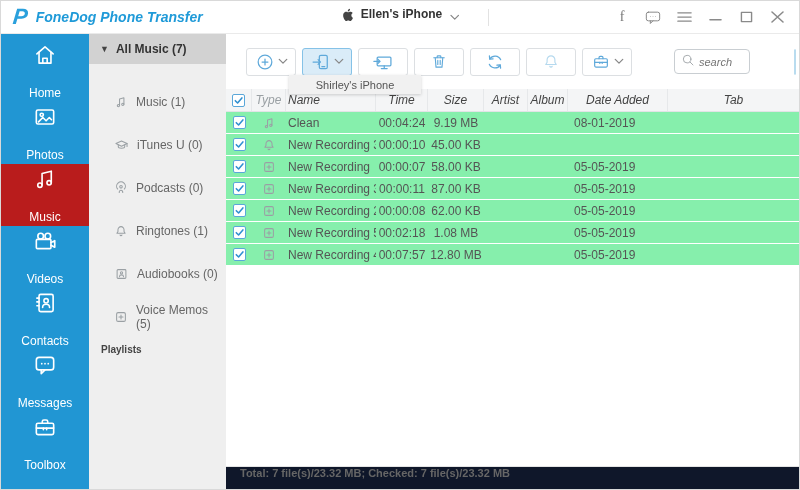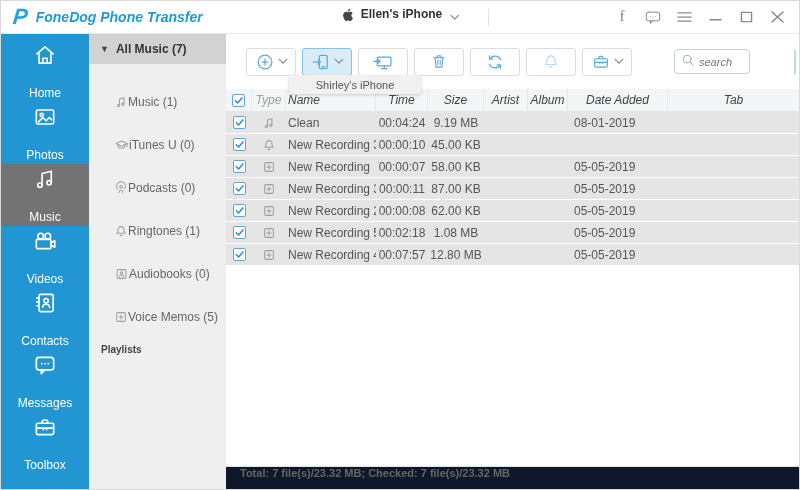--- a/index.html
+++ b/index.html
@@ -17,30 +17,30 @@
   .win-controls { margin-left:auto; display:flex; align-items:center; gap:15px; padding-right:14px; color:#8a8a8a; }
   .win-controls .wicon { width:16px; height:16px; display:flex; align-items:center; justify-content:center; cursor:pointer; color:#8a8a8a; }
   .win-controls svg { display:block; }
 
   
   .app-body { flex:1; display:flex; min-height:0; }
 
   
   .main-sidebar { width:88px; flex:0 0 88px; background:#2196d3; padding-top:6px; }
   .side-item { height:62px; display:flex; flex-direction:column; align-items:center; justify-content:center; gap:18px; color:#fff; cursor:pointer; }
-  .side-item.active { background:#737373; }
+  .side-item.active { background:#b91c1c; }
   .side-item .s-icon svg { display:block; }
   .side-item .s-label { font-size:12px; }
 
   
   .library { width:137px; flex:0 0 137px; background:#efefef; display:flex; flex-direction:column; }
   .lib-header { height:30px; flex:0 0 30px; background:#d2d2d2; display:flex; align-items:center; gap:7px; padding-left:11px; font-size:12px; font-weight:bold; color:#333; cursor:pointer; }
   .lib-caret { font-size:9px; color:#444; }
   .lib-items { padding-top:16px; }
-  .lib-item { height:43px; display:flex; align-items:center; padding-left:25px; font-size:12px; color:#666; cursor:pointer; }
+  .lib-item { height:43px; display:flex; align-items:center; gap:8px; padding-left:25px; font-size:12px; color:#666; cursor:pointer; }
   .lib-item .l-icon { color:#9aa0a4; display:flex; }
   .lib-footer { margin-top:6px; padding-left:12px; font-size:10px; font-weight:bold; color:#444; }
 
   
   .content { flex:1; display:flex; flex-direction:column; background:#fff; position:relative; min-width:0; }
 
   
   .toolbar { height:55px; flex:0 0 55px; display:flex; align-items:center; padding:0 12px 0 20px; background:#fff;gap:36px; }
   .tool-btn { width:50px; height:28px; border:1px solid #dcdfe2; border-radius:3px; background:#fff; display:flex; align-items:center; justify-content:center; gap:3px; margin-right:6px; color:#5fa9da; cursor:pointer; }
   .tool-btn.active { background:#daecf8; border-color:#85c2e7; }
@@ -51,21 +51,21 @@
   .search-box input { border:none; outline:none; width:44px; font-size:11px; font-style:italic; color:#888; font-family:"Liberation Sans",sans-serif; background:transparent; }
   .view-toggles { display:flex; margin-left:8px; border:1px solid #b9dcef; border-radius:3px; overflow:hidden; }
   .vt-btn { width:26px; height:24px; display:flex; align-items:center; justify-content:center; background:#fff; cursor:pointer; }
   .vt-btn.active { background:#1c87c9; }
 
   
   .table-header { height:23px; flex:0 0 23px; background:#f4f5f6; border-bottom:1px solid #e2e4e6; display:flex; align-items:stretch; font-size:12px; color:#444;font-style:italic; }
   .th-cell { display:flex; align-items:center; justify-content:center; border-right:1px solid #e6e8ea; cursor:pointer; }
   .th-cell:last-child { border-right:none; }
   .rows { flex:1; overflow:hidden; background:#fff; }
-  .trow { height:21px; margin-bottom:1px; background:#e5e5e5; display:flex; align-items:center; font-size:12px; color:#555; cursor:pointer; }
+  .trow { height:21px; margin-bottom:1px; background:#86efac; display:flex; align-items:center; font-size:12px; color:#555; cursor:pointer; }
   .cell { display:flex; align-items:center; justify-content:center; overflow:hidden; white-space:nowrap; }
   .col-check { width:26px; flex:0 0 26px; }
   .col-type  { width:34px; flex:0 0 34px; color:#9aa0a4; }
   .col-name  { width:90px; flex:0 0 90px; justify-content:flex-start; padding-left:2px; }
   .col-time  { width:52px; flex:0 0 52px; }
   .col-size  { width:56px; flex:0 0 56px; }
   .col-artist{ width:44px; flex:0 0 44px; }
   .col-album { width:40px; flex:0 0 40px; }
   .col-date  { width:100px; flex:0 0 100px; }
   .trow .col-date { justify-content:flex-start; padding-left:6px; }

